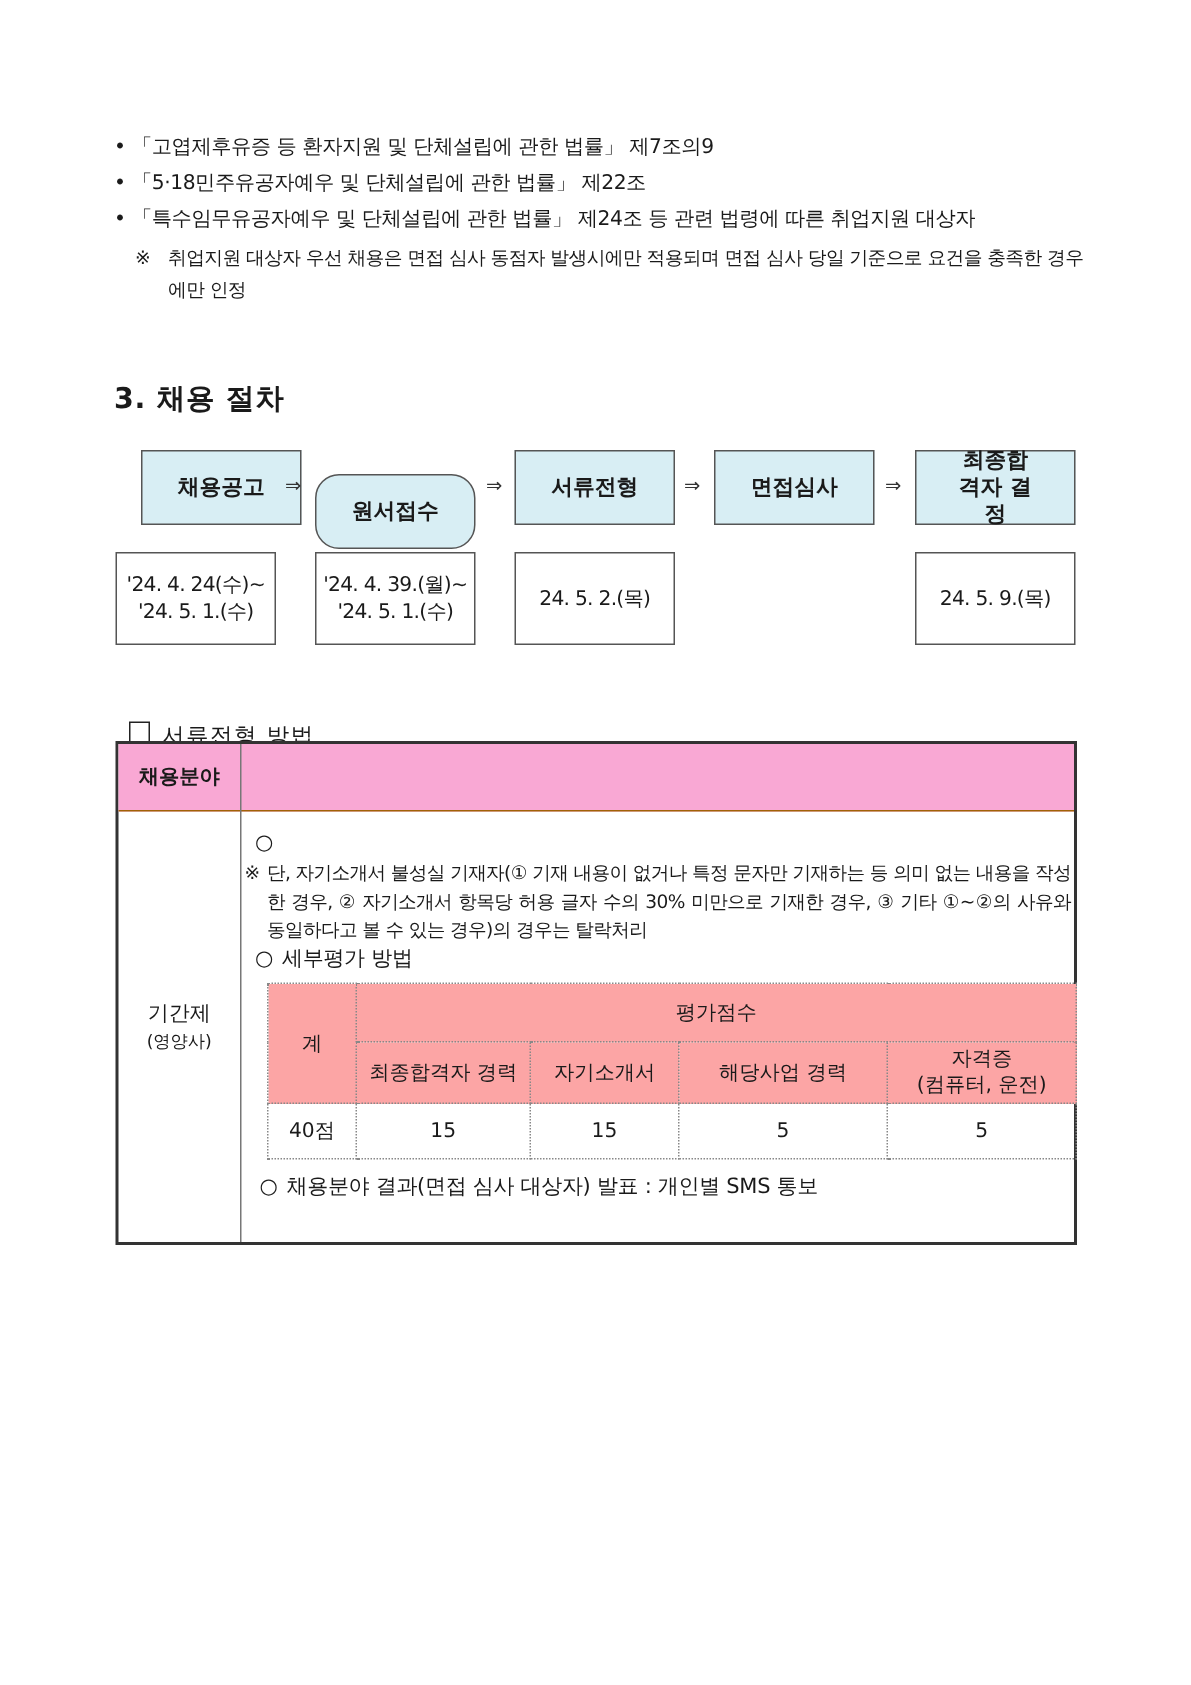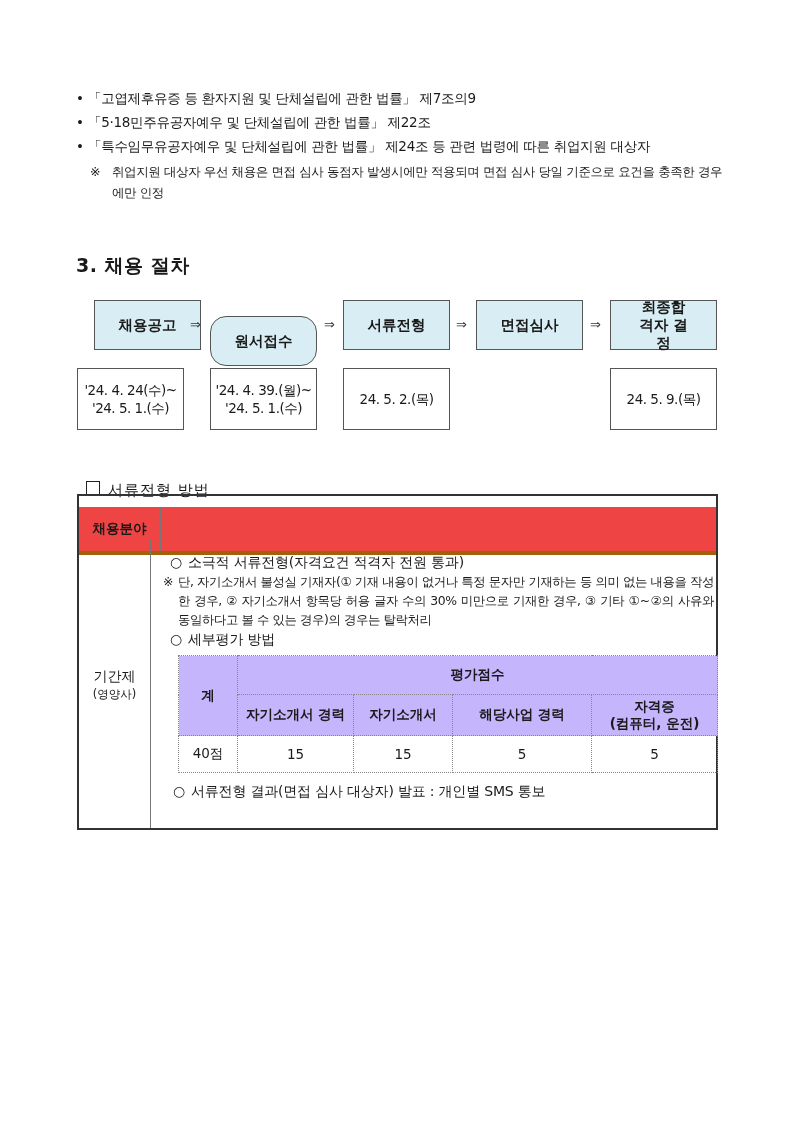--- a/index.html
+++ b/index.html
@@ -40,39 +40,39 @@
 
   
   .sub-title { position: absolute; left: 86px; top: 457px; font-family: "DejaVu Serif", "Liberation Serif", serif; font-size: 15px; letter-spacing: 1px; display: flex; align-items: flex-start; margin-top: 24px; }
   .sub-title .sq { display: inline-block; width: 14px; height: 14px; border: 1.4px solid #222; margin-right: 8px; box-sizing: border-box; }
 
   
   .main-table {
     position: absolute; left: 77px; top: 494px; width: 641px; height: 336px;
     border: 2px solid #333; box-sizing: border-box;
   }
-  .mt-head { position: absolute; left: 0; top: 11px; right: 0; height: 44px; background: #ef4444; border-bottom: 4px solid #a16207; }
+  .mt-head { position: absolute; left: 0; top: 0; right: 0; height: 44px; background: #f9a8d4; border-bottom: 1px solid #a16207; }
   .mt-head .c1 { position: absolute; left: 0; top: 0; width: 82px; height: 44px; display: flex; align-items: center; justify-content: center; font-weight: bold; font-size: 13.5px; border-right: 1px solid #777; box-sizing: border-box; }
   .mt-head .c2 { position: absolute; left: 82px; right: 0; top: 0; height: 44px; display: flex; align-items: center; justify-content: center; font-weight: bold; font-size: 13.5px; }
   .mt-body { position: absolute; left: 0; top: 44px; right: 0; bottom: 0; }
-  .mt-body .c1 { position: absolute; left: 0; top: 0; width: 72px; bottom: 0; border-right: 1px solid #777; box-sizing: border-box; display: flex; flex-direction: column; align-items: center; justify-content: center; }
+  .mt-body .c1 { position: absolute; left: 0; top: 0; width: 82px; bottom: 0; border-right: 1px solid #777; box-sizing: border-box; display: flex; flex-direction: column; align-items: center; justify-content: center; }
   .field-name { font-size: 14px; line-height: 20px; }
   .field-sub { font-size: 11.5px; line-height: 16px; }
   .mt-body .c2 { position: absolute; left: 82px; right: 0; top: 0; bottom: 0; padding: 12px 0 0 9px; box-sizing: border-box; }
 
   .circ-item { font-size: 14px; line-height: 20px; display: flex; letter-spacing: -0.2px; }
   .circ-item .ci { width: 18px; flex: 0 0 18px; }
   .excl { font-size: 12.4px; line-height: 19px; letter-spacing: -0.4px; display: flex; margin-left: -7px; }
   .excl .mk { width: 15px; flex: 0 0 15px; }
   .excl .txt { flex: 1; text-align: justify; padding-right: 2px; }
 
   
   .score { margin-top: 6px; margin-left: 8px; width: 540px; border-collapse: collapse; font-size: 13.5px; }
   .score td { border: 1px dotted #888; text-align: center; padding: 0; }
-  .score .hd { background: #c4b5fd; font-weight: bold; }
+  .score .hd { background: #fca5a5; font-weight: normal; }
   .score .r1 td { height: 38px; }
   .score .r2 td { height: 40px; }
   .score .r3 td { height: 36px; }
   .result { margin-top: 8px; margin-left: 3px; }
 </style>
 </head>
 <body>
 
 <div class="page">
 
@@ -126,55 +126,54 @@
       <div class="c1">채용분야</div>
     </div>
     <div class="mt-body">
       <div class="c1">
         <div class="field-name">기간제</div>
         <div class="field-sub">(영양사)</div>
       </div>
       <div class="c2">
         <div class="circ-item">
           <span class="ci">○</span>
-          <span>소극적 서류전형(자격요건 적격자 전원 통과)</span>
         </div>
         <div class="excl">
           <span class="mk">※</span>
           <span class="txt">단, 자기소개서 불성실 기재자(① 기재 내용이 없거나 특정 문자만 기재하는 등 의미 없는 내용을 작성한 경우, ② 자기소개서 항목당 허용 글자 수의 30% 미만으로 기재한 경우, ③ 기타 ①~②의 사유와 동일하다고 볼 수 있는 경우)의 경우는 탈락처리</span>
         </div>
         <div class="circ-item">
           <span class="ci">○</span>
           <span>세부평가 방법</span>
         </div>
 
         <table class="score">
           <tbody>
               <tr class="r1">
             <td class="hd" rowspan="2" style="width:58px;">계</td>
             <td class="hd" colspan="4">평가점수</td>
           </tr>
           <tr class="r2">
-            <td class="hd" style="width:115px;">자기소개서 경력</td>
+            <td class="hd" style="width:115px;">최종합격자 경력</td>
             <td class="hd" style="width:98px;">자기소개서</td>
             <td class="hd" style="width:138px;">해당사업 경력</td>
             <td class="hd" style="white-space:pre-line;line-height:17px;">자격증
 (컴퓨터, 운전)</td>
           </tr>
           <tr class="r3">
             <td>40점</td>
             <td>15</td>
             <td>15</td>
             <td>5</td>
             <td>5</td>
           </tr>
         </tbody>
           </table>
 
         <div class="circ-item result">
           <span class="ci">○</span>
-          <span>서류전형 결과(면접 심사 대상자) 발표 : 개인별 SMS 통보</span>
+          <span>채용분야 결과(면접 심사 대상자) 발표 : 개인별 SMS 통보</span>
         </div>
       </div>
     </div>
   </div>
 
 </div>
 
 </body></html>

